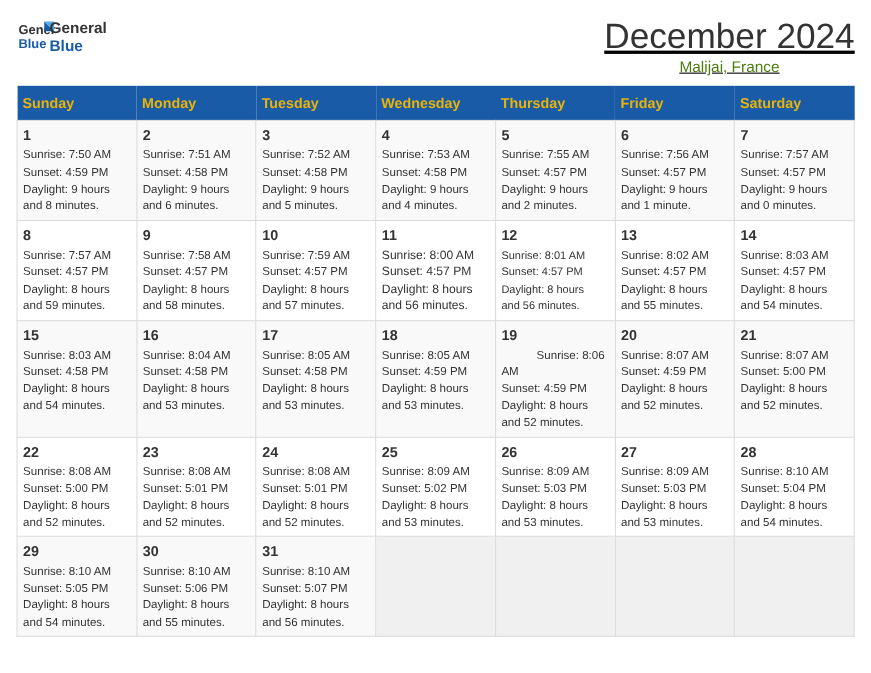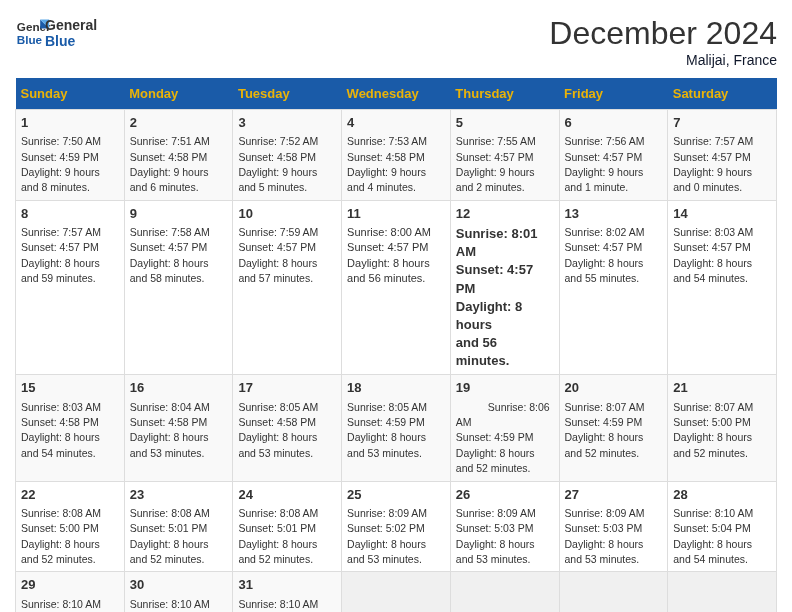--- a/index.html
+++ b/index.html
@@ -19,30 +19,31 @@
     .logo {
       display: flex;
       align-items: center;
       gap: 4px;
     }
     .logo-icon {
       width: 36px;
       height: 36px;
     }
     .title-block {
-      text-align: right;
+      text-align: center;
+      text-decoration: underline;
     }
     .month-title {
       font-size: 32px;
       font-weight: normal;
       color: #333;
     }
     .location {
       font-size: 14px;
-      color: #0f172a;
+      color: #4d7c0f;
     }
     table {
       width: 100%;
       border-collapse: collapse;
       font-size: 11px;
     }
     thead tr th {
       background: #1a5ba8;
       color: #eab308;
       padding: 8px 5px;
@@ -150,21 +151,21 @@
 Daylight: 8 hours
 and 58 minutes.</span></td>
         <td><span class="day-num">10</span><span style="white-space: pre-line; font-size: 10.5px; text-align: center;">Sunrise: 7:59 AM
 Sunset: 4:57 PM
 Daylight: 8 hours
 and 57 minutes.</span></td>
         <td><span class="day-num">11</span><span style="white-space: pre-line; font-size: 11px;">Sunrise: 8:00 AM
 Sunset: 4:57 PM
 Daylight: 8 hours
 and 56 minutes.</span></td>
-        <td><span class="day-num">12</span><span style="white-space: pre-line; font-size: 13px; font-weight: bold;">Sunrise: 8:01 AM
+        <td><span class="day-num">12</span><span style="white-space: pre-line; font-size: 10px;">Sunrise: 8:01 AM
 Sunset: 4:57 PM
 Daylight: 8 hours
 and 56 minutes.</span></td>
         <td><span class="day-num">13</span><span style="white-space: pre-line; font-size: 10.5px;">Sunrise: 8:02 AM
 Sunset: 4:57 PM
 Daylight: 8 hours
 and 55 minutes.</span></td>
         <td><span class="day-num">14</span><span style="white-space: pre-line; font-size: 10.5px;">Sunrise: 8:03 AM
 Sunset: 4:57 PM
 Daylight: 8 hours

